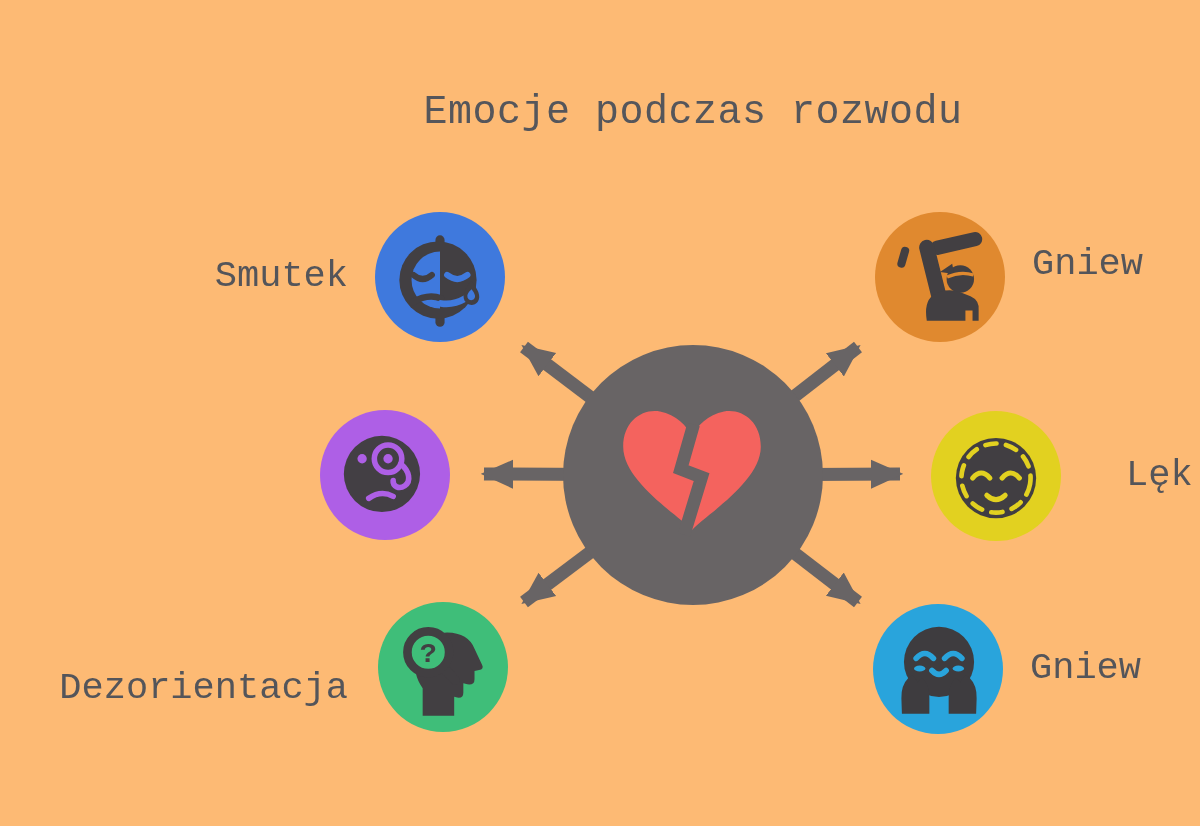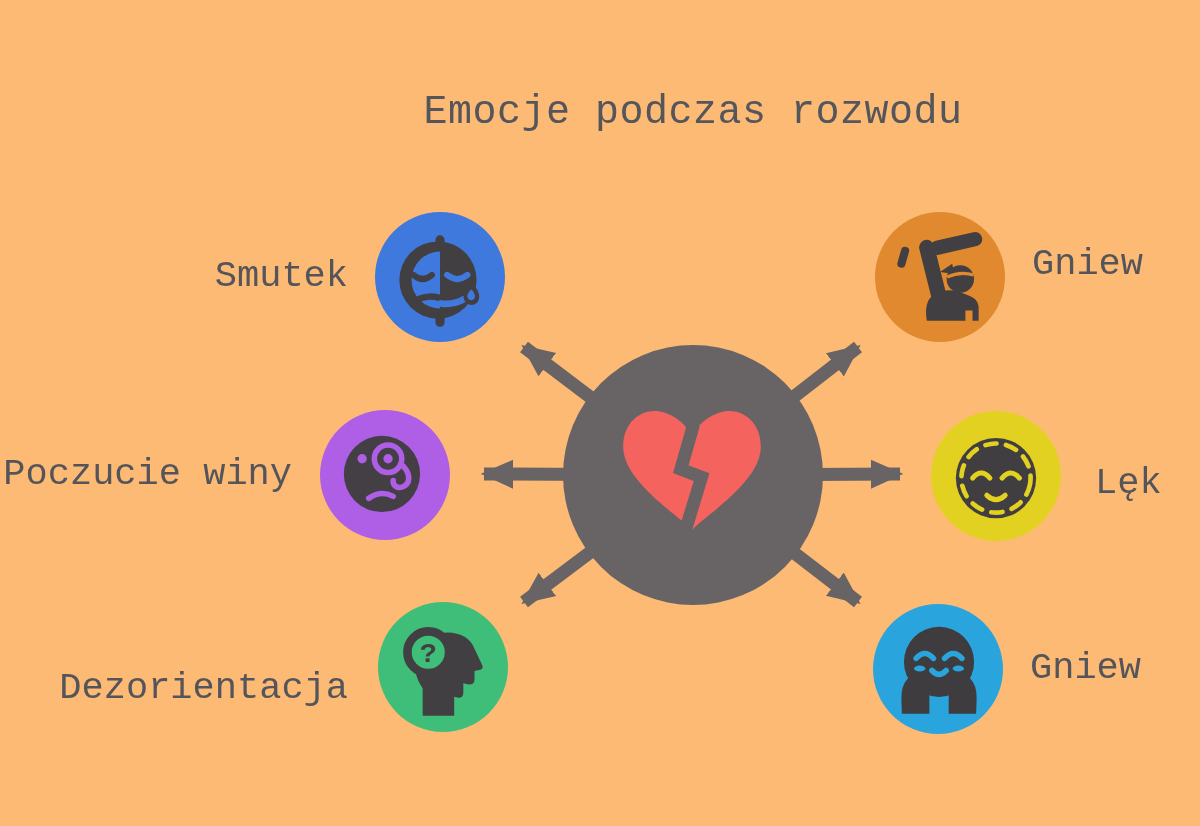--- a/index.html
+++ b/index.html
@@ -46,21 +46,21 @@
   #node-gniew         { left: 875px; top: 212px; }
   #node-winy          { left: 320px; top: 410px; }
   #node-lek           { left: 931px; top: 411px; }
   #node-dezorientacja { left: 378px; top: 602px; }
   #node-ulga          { left: 873px; top: 604px; }
 
   
   #label-smutek        { right: 852px;  top: 277px; }
   #label-gniew         { left: 1032px;  top: 265px; }
   #label-winy          { right: 908px;  top: 475px; }
-  #label-lek           { left: 1095px;  top: 476px; margin-top: 8px; }
+  #label-lek           { left: 1126px;  top: 476px; }
   #label-dezorientacja { right: 852px;  top: 667px; margin-top: 22px; }
   #label-ulga          { left: 1030px;  top: 669px; }
 </style>
 </head>
 <body>
 
 <div class="canvas">
 
   <div class="title">Emocje podczas rozwodu</div>
 
@@ -116,21 +116,20 @@
   <div class="node" id="node-winy" style="background-color: rgb(174, 95, 230);">
     <svg width="122" height="122" viewBox="0 0 120 120">
       <circle cx="57" cy="59" r="37.5" fill="#433F44"></circle>
       <circle cx="37.5" cy="44" r="4.6" fill="#AE5FE6"></circle>
       <circle cx="63" cy="44" r="13.5" stroke="#AE5FE6" stroke-width="5.5" fill="none"></circle>
       <circle cx="63" cy="44" r="4.6" fill="#AE5FE6"></circle>
       <path d="M 75.5 49 C 84 56 86 66 79.5 70.5 C 74 74.2 67.5 71.5 68 65.5" stroke="#AE5FE6" stroke-width="5.5" fill="none" stroke-linecap="round"></path>
       <path d="M 44 83 Q 56 74.5 68 81" stroke="#AE5FE6" stroke-width="5.5" fill="none" stroke-linecap="round"></path>
     </svg>
   </div>
-  <div class="node-label label-left" id="label-winy">Poczucie winy</div>
 
   <div class="node" id="node-lek" style="background-color: rgb(226, 209, 32);">
     <svg width="122" height="122" viewBox="0 0 120 120">
       <circle cx="60" cy="62" r="39.5" fill="#413E42"></circle>
       <circle cx="60" cy="62" r="34" stroke="#E2D120" stroke-width="4.6" fill="none" stroke-dasharray="11 9.5" stroke-linecap="round" transform="rotate(10 60 62)"></circle>
       <path d="M 37 62 Q 45.5 52 54 62" stroke="#E2D120" stroke-width="5" fill="none" stroke-linecap="round"></path>
       <path d="M 66 62 Q 74.5 52 83 62" stroke="#E2D120" stroke-width="5" fill="none" stroke-linecap="round"></path>
       <path d="M 51 79 Q 60 87.5 69 79" stroke="#E2D120" stroke-width="5" fill="none" stroke-linecap="round"></path>
     </svg>
   </div>

